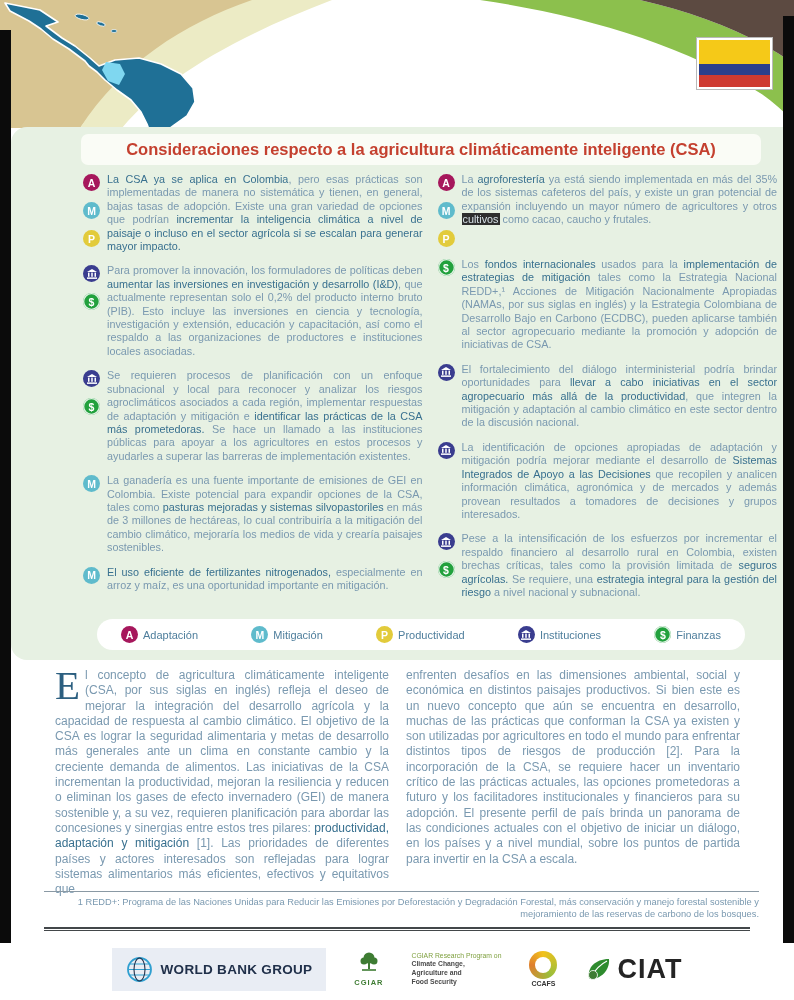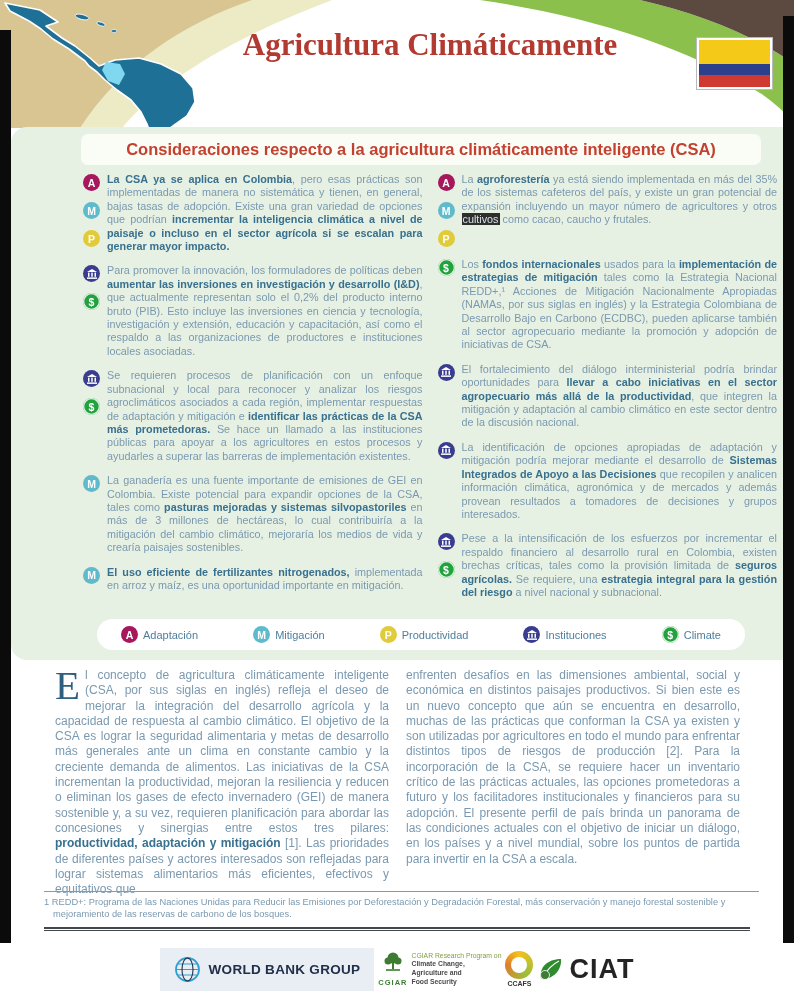--- a/index.html
+++ b/index.html
@@ -30,41 +30,41 @@
           display:flex;align-items:center;justify-content:center;
           font-size:16.5px;font-weight:bold;color:#C4402F;}
   .cols{display:flex;gap:15px;padding:3px 30px 0 48px;}
   .col{flex:1;min-width:0;}
   .bullet{display:flex;margin-bottom:11px;}
   .ico-stack{width:24px;flex:none;display:flex;flex-direction:column;gap:11px;padding-top:1px;}
   .b-ico{width:17px;height:17px;border-radius:50%;color:#fff;flex:none;
          font-size:10.5px;font-weight:bold;display:flex;align-items:center;justify-content:center;}
   .ico-finance{box-shadow:inset 0 0 0 1.3px rgba(255,255,255,.85);}
   .b-text{flex:1;margin:0;font-size:10.8px;line-height:13.4px;text-align:justify;color:#7A99B0;}
-  .bold{font-weight:bold;color:#38708F;}
+  .bold{font-weight:normal;color:#38708F;}
   .hl{background:#2E2E2E;color:#D8E2E8;padding:0 1px;}
   .legend{margin:9px 62px 0;height:31px;background:#fff;border-radius:16px;
           display:flex;align-items:center;justify-content:space-between;padding:0 24px;}
   .leg-item{display:flex;align-items:center;gap:5px;font-size:11px;color:#4E7E9C;}
 
   
   .bodytext{position:absolute;top:668px;left:55px;width:685px;display:flex;gap:17px;z-index:2;}
   .bodytext p{flex:1;margin:0;font-size:12px;line-height:15.3px;text-align:justify;color:#7A99B0;}
   .dropcap{float:left;font-family:"Liberation Serif",serif;font-size:41px;line-height:31px;
            color:#2C5F80;padding:2px 5px 0 0;}
 
   .footnote{position:absolute;top:891px;left:44px;width:706px;z-index:2;
             border-top:1px solid #8a99a4;padding-top:4px;
-            font-size:9.3px;line-height:12px;color:#7A99B0;text-indent:-9px;padding-left:9px;}
+            font-size:9.3px;line-height:12px;color:#7A99B0;text-indent:-9px;padding-left:9px;text-align:right;}
   .rule-thick{position:absolute;top:927px;left:44px;width:706px;height:1px;z-index:2;
               border-top:2px solid #43474a;border-bottom:1px solid #43474a;}
 
   
   .footer{position:absolute;top:940px;left:0;width:794px;height:58px;z-index:2;
-          display:flex;align-items:center;justify-content:center;gap:4px;}
+          display:flex;align-items:center;justify-content:center;gap:28px;}
   .wbg{display:flex;align-items:center;gap:8px;background:#E9EDF4;padding:8px 14px;}
   .wbg-label{font-size:13.5px;font-weight:bold;color:#20304A;letter-spacing:.3px;}
   .cgiar{display:flex;flex-direction:column;align-items:center;}
   .cgiar-label{font-size:7.5px;font-weight:bold;color:#3E7C33;letter-spacing:1px;margin-top:5px;}
   .ccafs-prog{font-size:6.8px;line-height:8.6px;color:#4a4a4a;font-weight:bold;}
   .ccafs-prog .l1{color:#7FA03F;font-weight:normal;}
   .ccafs{display:flex;flex-direction:column;align-items:center;}
   .ccafs-ring{width:28px;height:28px;border-radius:50%;position:relative;
               background:conic-gradient(#F2C21B,#9BBE3B 40%,#DF7E2E 75%,#F2C21B);}
   .ccafs-ring::after{content:"";position:absolute;inset:6px;border-radius:50%;background:#fff;}
@@ -99,21 +99,20 @@
                L113,60 L137,58 L159,64 L179,74 L191,88 L193,102 L185,116 L171,126 L159,135
                L149,135 L145,124 L139,112 L129,100 L115,90 L103,80 L95,72 L87,66
                L83,61 L67,49 L51,39 L39,29 L27,21 L8,11 Z" fill="#1F7096" stroke="#ffffff" stroke-width="1.6" stroke-linejoin="round"></path>
       <ellipse cx="80" cy="17" rx="7" ry="2.4" transform="rotate(14 80 17)" fill="#1F7096" stroke="#fff" stroke-width="0.8"></ellipse>
       <ellipse cx="99" cy="24" rx="4.5" ry="1.8" transform="rotate(18 99 24)" fill="#1F7096" stroke="#fff" stroke-width="0.8"></ellipse>
       <ellipse cx="112" cy="31" rx="3" ry="1.5" fill="#1F7096" stroke="#fff" stroke-width="0.7"></ellipse>
       <path d="M104,62 L118,64 L123,74 L117,85 L106,81 L100,70 Z" fill="#7FD7F0"></path>
     </svg>
 
     <div class="title">
-      <div>Agricultura Climáticamente</div>
     </div>
 
     <div class="flag">
       <div class="y"></div>
       <div class="b"></div>
       <div class="r"></div>
     </div>
   </div>
 
   <div class="panel">
@@ -162,21 +161,21 @@
           <div class="bullet">
             <div class="ico-stack">
               <span class="b-ico ico-mitigation" style="background: rgb(95, 187, 204);">M</span>
             </div>
             <p class="b-text"><span>La ganadería es una fuente importante de emisiones de GEI en Colombia. Existe potencial para expandir opciones de la CSA, tales como </span><span class="bold">pasturas mejoradas y sistemas silvopastoriles</span><span> en más de 3 millones de hectáreas, lo cual contribuiría a la mitigación del cambio climático, mejoraría los medios de vida y crearía paisajes sostenibles.</span></p>
           </div>
           <div class="bullet">
             <div class="ico-stack">
               <span class="b-ico ico-mitigation" style="background: rgb(95, 187, 204);">M</span>
             </div>
-            <p class="b-text"><span class="bold">El uso eficiente de fertilizantes nitrogenados,</span><span> implementada en arroz y maíz, es una oportunidad importante en mitigación.</span></p>
+            <p class="b-text"><span class="bold">El uso eficiente de fertilizantes nitrogenados,</span><span> especialmente en arroz y maíz, es una oportunidad importante en mitigación.</span></p>
           </div>
         </div>
       <div class="col">
           <div class="bullet">
             <div class="ico-stack">
               <span class="b-ico ico-adaptation" style="background: rgb(166, 23, 92);">A</span>
               <span class="b-ico ico-mitigation" style="background: rgb(95, 187, 204);">M</span>
               <span class="b-ico ico-productivity" style="background: rgb(226, 203, 59);">P</span>
             </div>
             <p class="b-text"><span>La </span><span class="bold">agroforestería</span><span> ya está siendo implementada en más del 35% de los sistemas cafeteros del país, y existe un gran potencial de expansión incluyendo un mayor número de agricultores y otros </span><span class="hl">cultivos</span><span> como cacao,  caucho y frutales.</span></p>
@@ -253,21 +252,21 @@
               <rect x="1" y="3.6" width="1.5" height="4.2" fill="#fff"></rect>
               <rect x="4.25" y="3.6" width="1.5" height="4.2" fill="#fff"></rect>
               <rect x="7.5" y="3.6" width="1.5" height="4.2" fill="#fff"></rect>
               <rect x="0" y="8.4" width="10" height="1.5" fill="#fff"></rect>
             </svg>
           </span>
           <span>Instituciones</span>
         </div>
         <div class="leg-item">
           <span class="b-ico ico-finance" style="background: rgb(34, 161, 61);">$</span>
-          <span>Climate</span>
+          <span>Finanzas</span>
         </div>
       </div>
   </div>
 
   <div class="bodytext">
     <p>
       <span class="dropcap">E</span><span><span>l concepto de agricultura climáticamente inteligente (CSA, por sus siglas en inglés) refleja el deseo de mejorar la integración del desarrollo agrícola y la capacidad de respuesta al cambio climático. El objetivo de la CSA es lograr la seguridad alimentaria y metas de desarrollo más generales ante un clima en constante cambio y la creciente demanda de alimentos. Las iniciativas de la CSA incrementan la productividad, mejoran la resiliencia y reducen o eliminan los gases de efecto invernadero (GEI) de manera sostenible y, a su vez, requieren planificación para abordar las concesiones y sinergias entre estos tres pilares: </span><span class="bold">productividad, adaptación y mitigación</span><span> [1]. Las prioridades de diferentes países y actores interesados son reflejadas para lograr sistemas alimentarios más eficientes, efectivos y equitativos que</span></span>
     </p>
     <p><span><span>enfrenten desafíos en las dimensiones ambiental, social y económica en distintos paisajes productivos. Si bien este es un nuevo concepto que aún se encuentra en desarrollo, muchas de las prácticas que conforman la CSA ya existen y son utilizadas por agricultores en todo el mundo para enfrentar distintos tipos de riesgos de producción [2]. Para la incorporación de la CSA, se requiere hacer un inventario crítico de las prácticas actuales, las opciones prometedoras a futuro y los facilitadores institucionales y financieros para su adopción. El presente perfil de país brinda un panorama de las condiciones actuales con el objetivo de iniciar un diálogo, en los países y a nivel mundial, sobre los puntos de partida para invertir en la CSA a escala.</span></span></p>
   </div>

